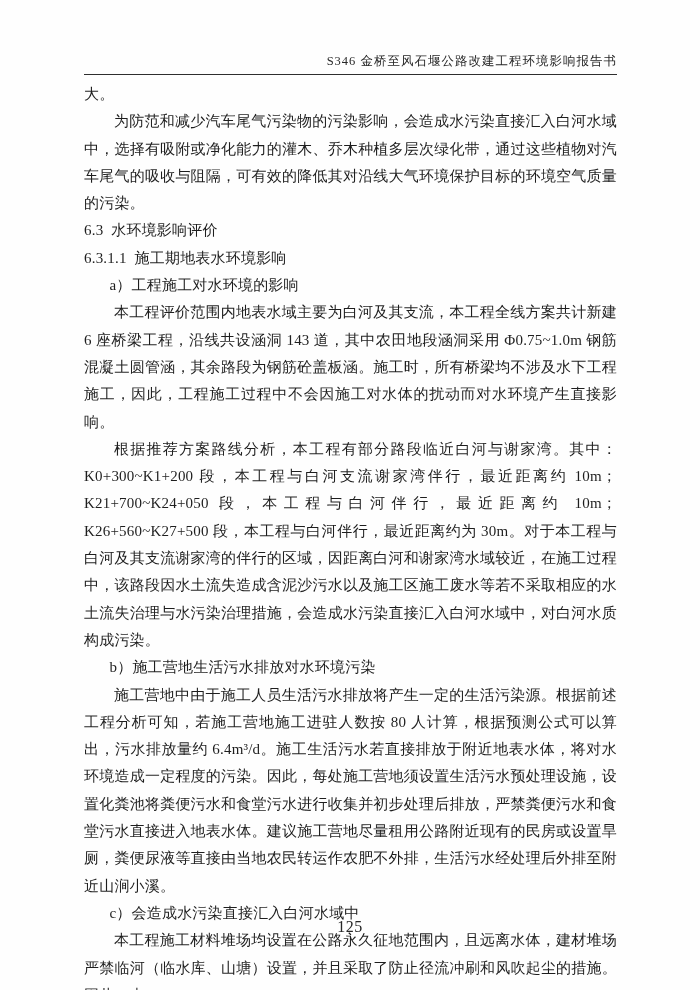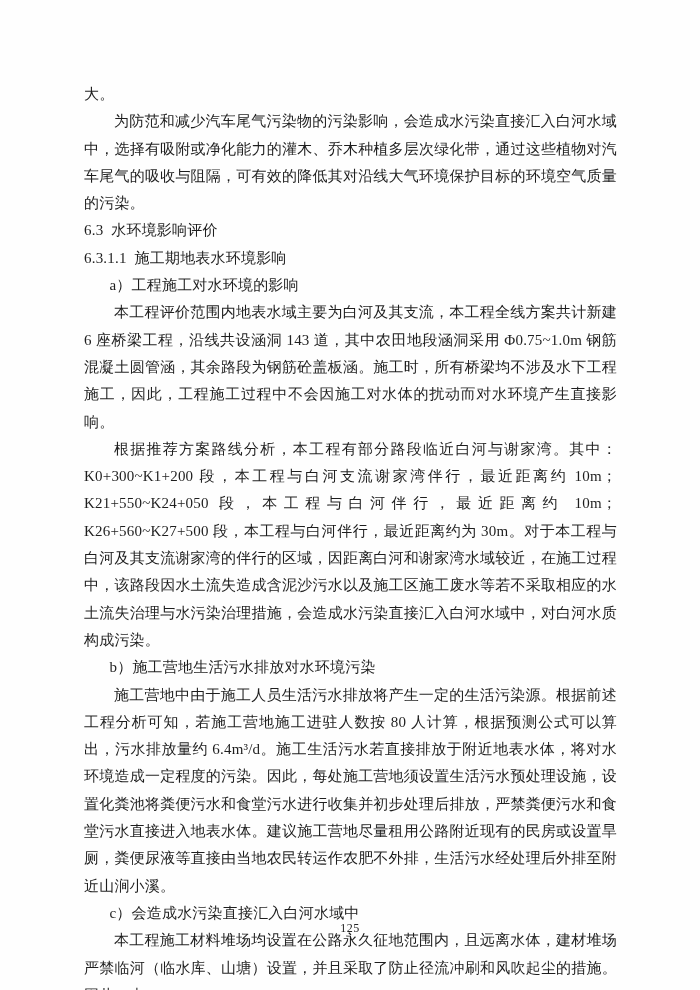--- a/index.html
+++ b/index.html
@@ -61,39 +61,42 @@
     white-space: pre-wrap;
   }
   .footer {
     position: absolute;
     top: 918px;
     left: 0;
     right: 0;
     text-align: center;
   }
   .page-number {
-    font-size: 12px;
+    font-size: 16px;
     color: #262626;
     letter-spacing: 0.5px;
   }
 </style>
 </head>
 <body>
 
 <div class="page">
 
+  <div class="header">
+    <div class="header-title">S346 金桥至风石堰公路改建工程环境影响报告书</div>
+  </div>
 
   <div class="content">
     <p class="noindent">大。</p>
     <p class="para">为防范和减少汽车尾气污染物的污染影响，会造成水污染直接汇入白河水域中，选择有吸附或净化能力的灌木、乔木种植多层次绿化带，通过这些植物对汽车尾气的吸收与阻隔，可有效的降低其对沿线大气环境保护目标的环境空气质量的污染。</p>
     <h2 class="h-bold">6.3  水环境影响评价</h2>
     <h4 class="h">6.3.1.1  施工期地表水环境影响</h4>
     <p class="item">a）工程施工对水环境的影响</p>
     <p class="para">本工程评价范围内地表水域主要为白河及其支流，本工程全线方案共计新建 6 座桥梁工程，沿线共设涵洞 143 道，其中农田地段涵洞采用 Φ0.75~1.0m 钢筋混凝土圆管涵，其余路段为钢筋砼盖板涵。施工时，所有桥梁均不涉及水下工程施工，因此，工程施工过程中不会因施工对水体的扰动而对水环境产生直接影响。</p>
-    <p class="para">根据推荐方案路线分析，本工程有部分路段临近白河与谢家湾。其中：K0+300~K1+200 段，本工程与白河支流谢家湾伴行，最近距离约 10m；K21+550~K24+050 段，本工程与白河伴行，最近距离约 10m；K26+560~K27+500 段，本工程与白河伴行，最近距离约为 30m。对于本工程与白河及其支流谢家湾的伴行的区域，因距离白河和谢家湾水域较近，在施工过程中，该路段因水土流失造成含泥沙污水以及施工区施工废水等若不采取相应的水土流失治理与水污染治理措施，会造成水污染直接汇入白河水域中，对白河水质构成污染。</p>
+    <p class="para">根据推荐方案路线分析，本工程有部分路段临近白河与谢家湾。其中：K0+300~K1+200 段，本工程与白河支流谢家湾伴行，最近距离约 10m；K21+700~K24+050 段，本工程与白河伴行，最近距离约 10m；K26+560~K27+500 段，本工程与白河伴行，最近距离约为 30m。对于本工程与白河及其支流谢家湾的伴行的区域，因距离白河和谢家湾水域较近，在施工过程中，该路段因水土流失造成含泥沙污水以及施工区施工废水等若不采取相应的水土流失治理与水污染治理措施，会造成水污染直接汇入白河水域中，对白河水质构成污染。</p>
     <p class="item">b）施工营地生活污水排放对水环境污染</p>
     <p class="para">施工营地中由于施工人员生活污水排放将产生一定的生活污染源。根据前述工程分析可知，若施工营地施工进驻人数按 80 人计算，根据预测公式可以算出，污水排放量约 6.4m³/d。施工生活污水若直接排放于附近地表水体，将对水环境造成一定程度的污染。因此，每处施工营地须设置生活污水预处理设施，设置化粪池将粪便污水和食堂污水进行收集并初步处理后排放，严禁粪便污水和食堂污水直接进入地表水体。建议施工营地尽量租用公路附近现有的民房或设置旱厕，粪便尿液等直接由当地农民转运作农肥不外排，生活污水经处理后外排至附近山涧小溪。</p>
     <p class="item">c）会造成水污染直接汇入白河水域中</p>
     <p class="para">本工程施工材料堆场均设置在公路永久征地范围内，且远离水体，建材堆场严禁临河（临水库、山塘）设置，并且采取了防止径流冲刷和风吹起尘的措施。因此，本</p>
   </div>
 
   <div class="footer">
     <span class="page-number">125</span>
   </div>
 

